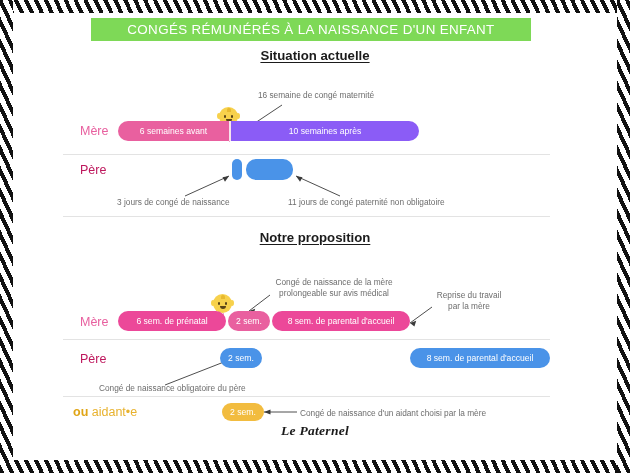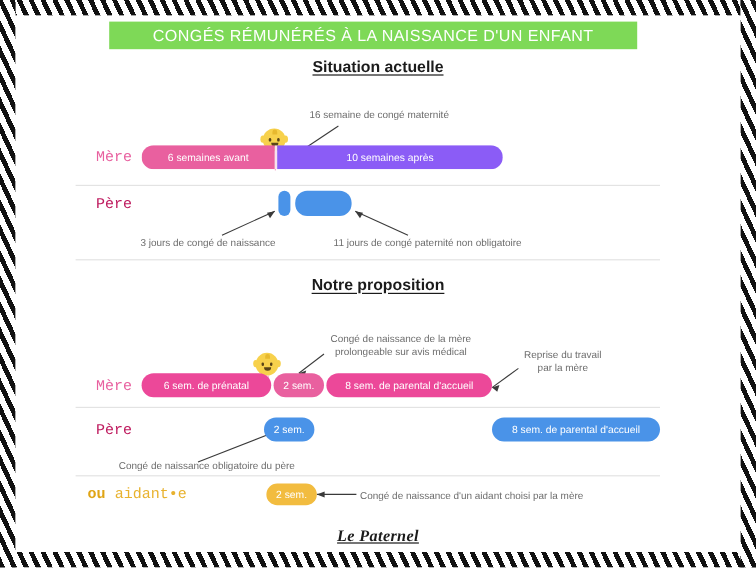--- a/index.html
+++ b/index.html
@@ -62,21 +62,20 @@
     text-decoration: underline;
     text-underline-offset: 2px;
   }
   .sh-1 { top: 48px; }
   .sh-2 { top: 230px; }
 
   
   .row-label {
     position: absolute;
     font-size: 12.5px;
-    font-family: Liberation Mono, monospace;
   }
   .lbl-mere { color: #e8609f; }
   .lbl-pere { color: #be185d; text-align: right; }
   .lbl-aid  { color: #e8b22e; }
   .lbl-aid b { color: #e0a516; font-weight: bold; margin-top: 16px; }
 
   .divider {
     position: absolute;
     height: 1px;
     background: #e3e3e3;
@@ -167,30 +166,29 @@
   svg.lines {
     position: absolute;
     left: 0; top: 0;
     width: 630px; height: 473px;
     pointer-events: none;
   }
 
   
   .footer-logo {
     position: absolute;
-    left: 0; top: 439px;
+    left: 0; top: 423px;
     width: 630px;
     text-align: center;
     font-family: "Liberation Serif", serif;
     font-style: italic;
     font-weight: bold;
     font-size: 13.5px;
     color: #1b1b1b;
     letter-spacing: 0.3px;
-    text-decoration: underline;
   }
 </style>
 </head>
 <body>
 
 <div id="page">
 
   <div class="stripe-frame stripe-top"></div>
   <div class="stripe-frame stripe-bottom"></div>
   <div class="stripe-frame stripe-left"></div>
@@ -251,21 +249,21 @@
   </div>
 
   <div class="divider" style="top:154px;"></div>
 
   <div class="row-label lbl-pere" style="left:80px; top:163px;">Père</div>
 
   <div class="bar blue" style="left:232px; top:159px; width:10px; height:21px; border-radius:6px;"></div>
   <div class="bar blue" style="left:246px; top:159px; width:47px; height:21px; border-radius:10px;"></div>
 
   <div class="note" style="left:117px; top:197px;">3 jours de congé de naissance</div>
-  <div class="note" style="left:278px; top:197px;">11 jours de congé paternité non obligatoire</div>
+  <div class="note" style="left:288px; top:197px;">11 jours de congé paternité non obligatoire</div>
 
   <div class="divider" style="top:216px;"></div>
 
   <div class="section-head sh-2">Notre proposition</div>
 
   <div class="note c" style="left:254px; top:277px; width:160px;">Congé de naissance de la mère</div>
   <div class="note c" style="left:254px; top:288px; width:160px;">prolongeable sur avis médical</div>
 
   <div class="note c" style="left:414px; top:290px; width:110px;">Reprise du travail</div>
   <div class="note c" style="left:414px; top:301px; width:110px;">par la mère</div>

